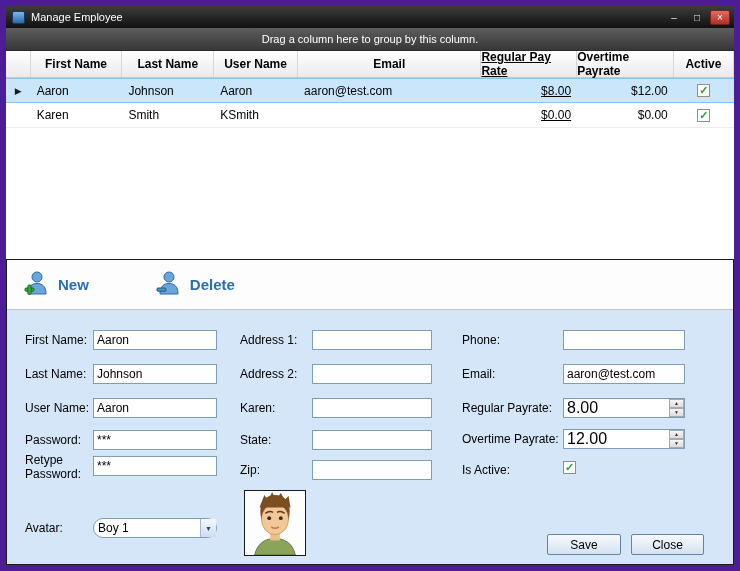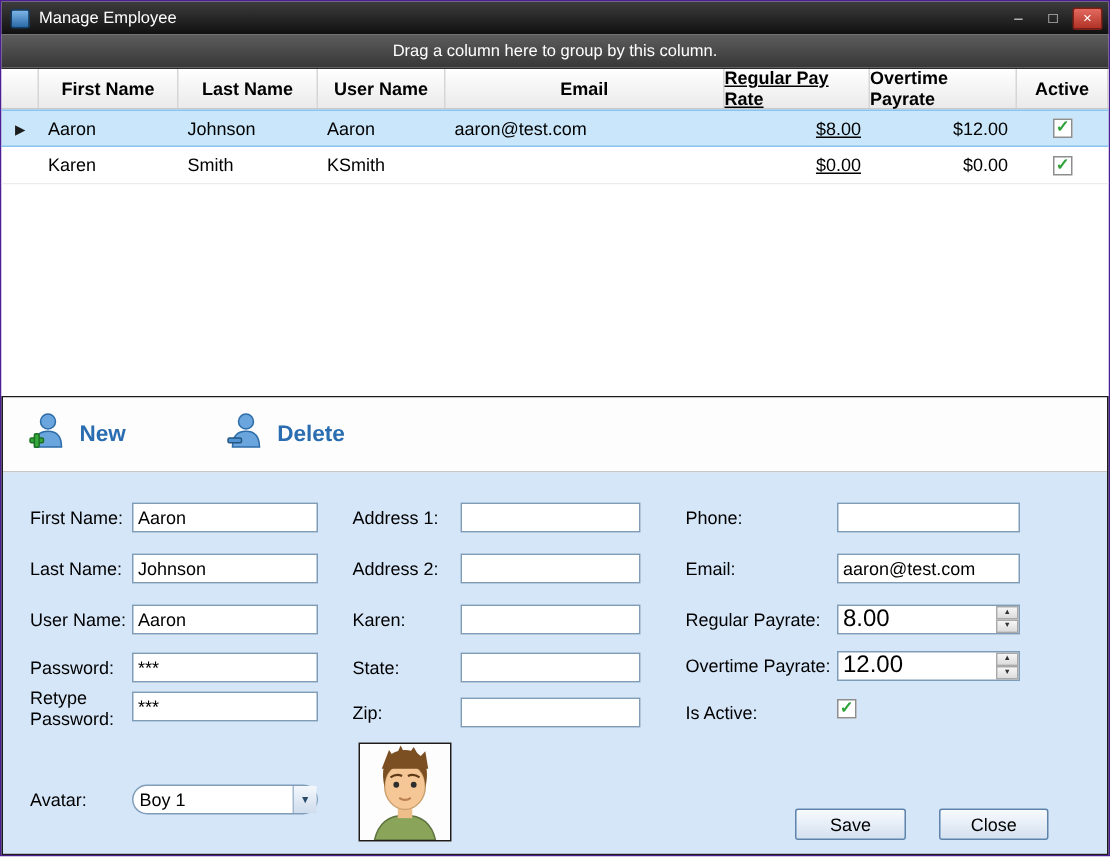--- a/index.html
+++ b/index.html
@@ -1,17 +1,17 @@
 <!DOCTYPE html>
 <html><head>
 <meta charset="utf-8">
 <style>
   * { margin:0; padding:0; box-sizing:border-box; }
   body { width:740px; height:571px; font-family:"Liberation Sans", sans-serif; background:#fff; }
-  .window { width:740px; height:571px; border:1px solid #4c1d95; display:flex; flex-direction:column; background:#fff; }
+  .window { width:740px; height:571px; border:6px solid #4c1d95; display:flex; flex-direction:column; background:#fff; }
 
   
   .titlebar { height:22px; background:linear-gradient(#3d3d3d,#101010); display:flex; align-items:center; padding:0 4px 0 6px; flex:0 0 auto; }
   .app-icon { width:13px; height:13px; background:linear-gradient(#7db6e8,#2b6aa8); border:1px solid #123c63; border-radius:2px; margin-right:6px; }
   .title-text { color:#ffffff; font-size:11px; flex:1; }
   .win-controls { display:flex; gap:3px; }
   .win-btn { width:20px; height:15px; display:flex; align-items:center; justify-content:center; color:#e5e5e5; font-size:10px; cursor:default; border-radius:2px; }
   .win-btn.close { background:linear-gradient(#e36a5f,#b03125); color:#fff; border:1px solid #7e1f16; }
 
   
@@ -211,18 +211,18 @@
           <path d="M17 30 C13 13 20 4 31 4 C42 4 49 13 45 30 C45 19 39 14 31 14 C23 14 17 19 17 30 Z" fill="#7b4f22"></path>
           <path d="M15 17 L20 4 L24 10 L28 1 L32 9 L37 2 L41 9 L45 5 L47 17 Z" fill="#7b4f22"></path>
           <circle cx="25" cy="28" r="2" fill="#2e2e2e"></circle>
           <circle cx="37" cy="28" r="2" fill="#2e2e2e"></circle>
           <path d="M21 23 q4 -3 8 -1" stroke="#5d3a18" stroke-width="1.5" fill="none"></path>
           <path d="M33 22 q4 -2 8 1" stroke="#5d3a18" stroke-width="1.5" fill="none"></path>
           <path d="M27 37 q4 3 8 0" stroke="#b97f4e" stroke-width="1.5" fill="none"></path>
         </svg>
       </div>
 
-      <div class="btn" style="left:528px; top:224px; width:74px;">Save</div>
+      <div class="btn" style="left:540px; top:224px; width:74px;">Save</div>
       <div class="btn" style="left:624px; top:224px; width:73px;">Close</div>
 
     </div>
   </div>
 </div>
 
 </body></html>

